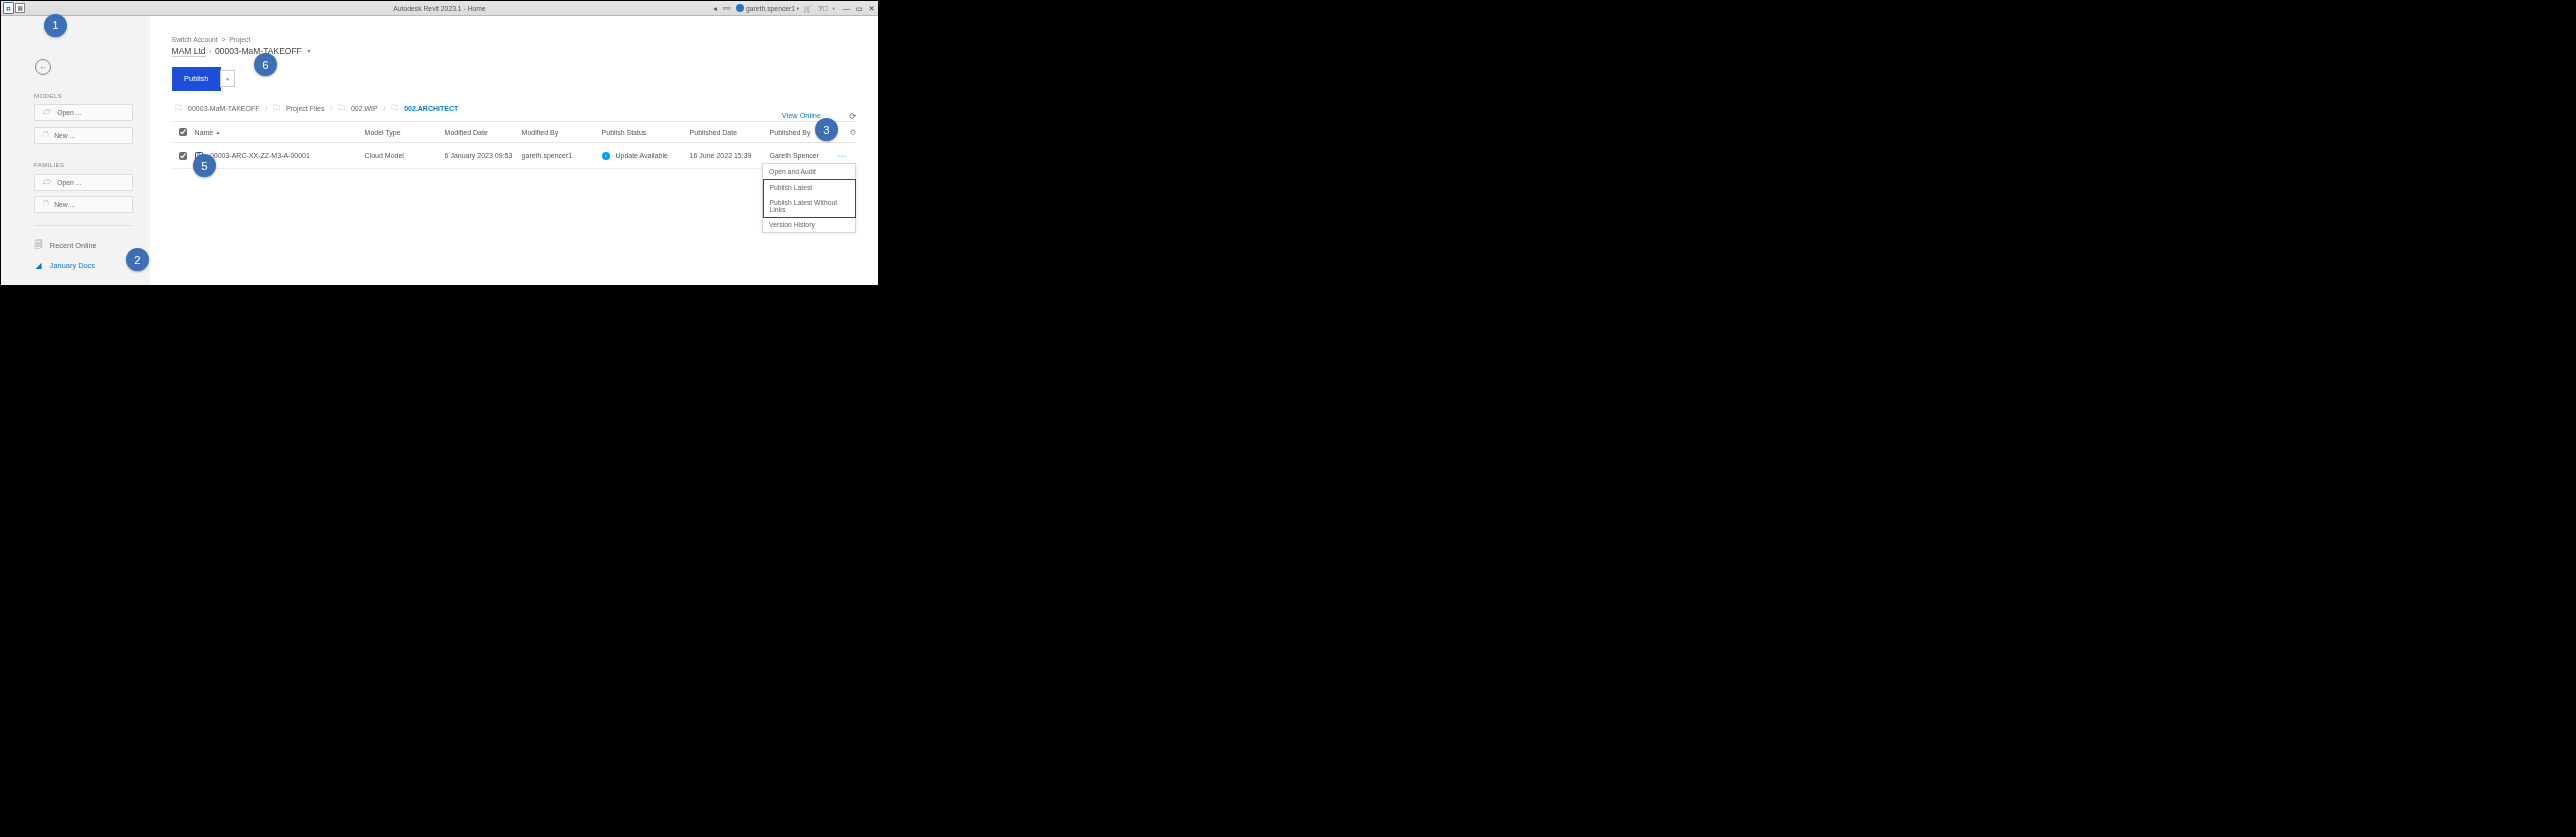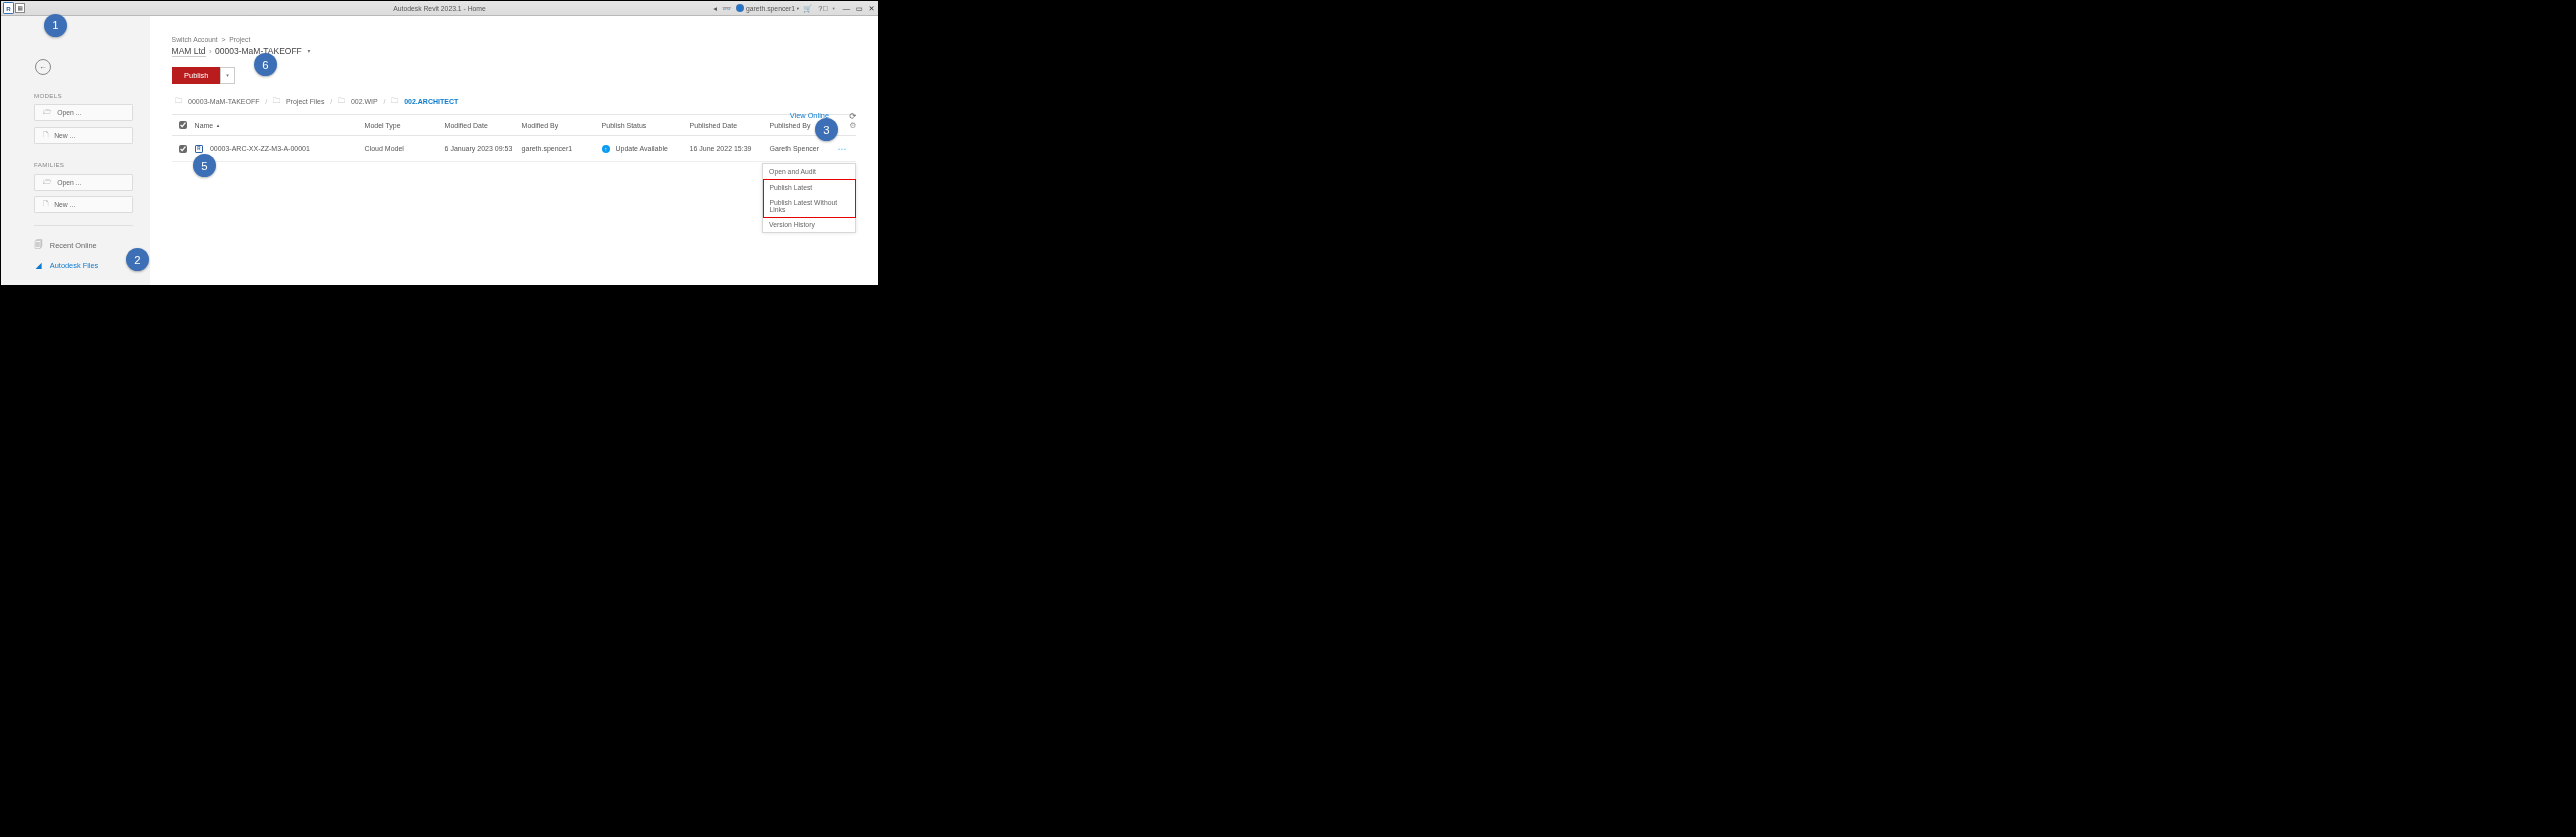--- a/index.html
+++ b/index.html
@@ -32,29 +32,29 @@
 .side-link .ico { font-size: 8px; width: 9px; text-align: center; }
 
 
 .main { flex: 1; background: #fff; position: relative; padding: 20px 21.6px 0 21.6px; overflow: hidden; }
 .crumb-small { font-size: 6.8px; color: #787878; margin-bottom: 2.3px; }
 .crumb-small a { color: #787878; text-decoration: none; }
 .crumb-large { font-size: 8.5px; color: #444; display: flex; align-items: center; gap: 3.4px; margin-bottom: 10.2px; }
 .crumb-large .sep { color: #999; font-size: 8px; }
 .crumb-large .dd { font-size: 5.7px; color: #777; margin-left: 2.3px; cursor: pointer; }
 .publish-row { display: flex; align-items: center; margin-bottom: 8px; }
-.btn-publish { background: #b91c1c; color: #fff; border: none; height: 17px; padding: 0 12.5px; font-size: 7.4px; cursor: pointer; }
+.btn-publish { background: #1d4ed8; color: #fff; border: none; height: 24px; padding: 0 12.5px; font-size: 7.4px; cursor: pointer; }
 .btn-publish-dd { width: 14.8px; height: 17px; border: 0.6px solid #ccc; background: #fff; margin-left: -0.6px; cursor: pointer; display: flex; align-items: center; justify-content: center; font-size: 5.1px; color: #777; }
 
 .path-bar { display: flex; align-items: center; gap: 5.7px; font-size: 7px; color: #666; border-bottom: 0.6px solid #e5e5e5; padding: 3.4px 0 5.7px 3.4px; }
 .path-bar .folder-ico { color: #999; font-size: 7.4px; }
 .path-bar .seg { cursor: pointer; }
 .path-bar .seg.active { color: #0b7bd0; font-weight: 600; }
 .path-bar .slash { color: #bbb; }
-.vo { position: absolute; right: 49px; top: 95px; font-size: 7.4px; color: #0b7bd0; cursor: pointer; }
+.vo { position: absolute; right: 57px; top: 95px; font-size: 7.4px; color: #0b7bd0; cursor: pointer; }
 .refresh { position: absolute; right: 21.6px; top: 95px; font-size: 8.5px; color: #666; cursor: pointer; }
 
 .table { margin-top: 0; }
 .thead { display: flex; align-items: center; height: 21.6px; border-bottom: 0.6px solid #e5e5e5; font-size: 7px; color: #555; }
 .thead .gear { position: absolute; right: 21.6px; color: #999; font-size: 8px; cursor: pointer; }
 .col-check { width: 23px; display: flex; justify-content: center; }
 .col-name { width: 170px; display: flex; align-items: center; gap: 2.3px; }
 .col-type { width: 80px; }
 .col-mdate { width: 77px; }
 .col-mby { width: 80px; }
@@ -140,21 +140,21 @@
       </div>
 
       <div class="side-divider"></div>
 
       <div class="side-link">
         <span class="ico">🗐</span>
         <span>Recent Online</span>
       </div>
       <div class="side-link active">
         <span class="ico">◢</span>
-        <span>Autodesk Files</span>
+        <span>January Docs</span>
       </div>
     </div>
 
     <div class="main">
       <div class="crumb-small">
         <a>Switch Account</a>
         &nbsp;&gt;&nbsp;
         <span>Project</span>
       </div>
       <div class="crumb-large">

